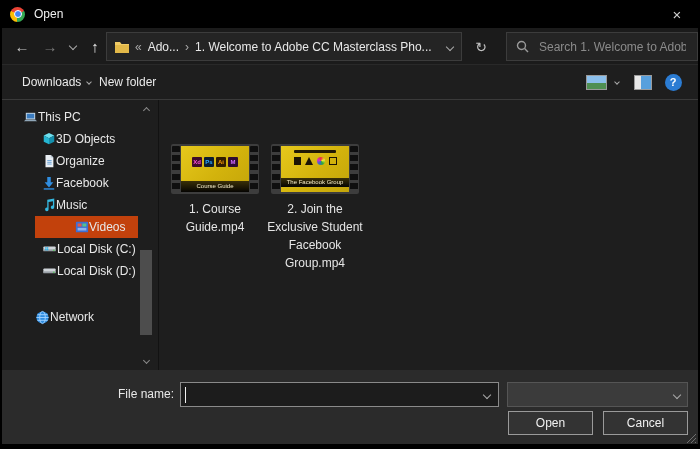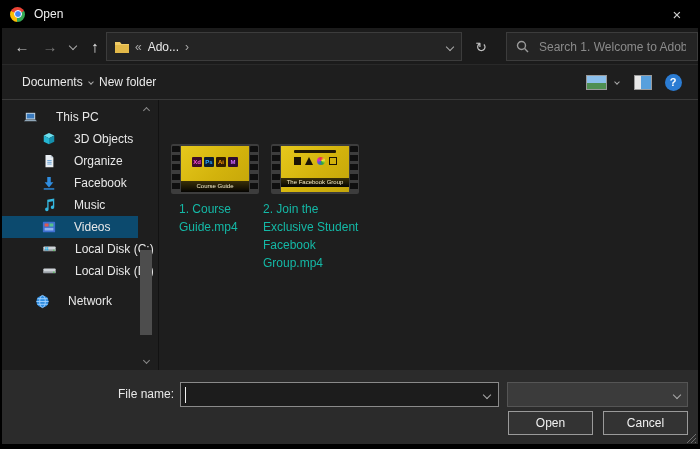--- a/index.html
+++ b/index.html
@@ -42,24 +42,24 @@
   .tb-view{left:582px;width:24px;justify-content:center;}
   .view-icon{width:21px;height:15px;border:1px solid #9a9a9a;background:linear-gradient(180deg,#8cc0ec 0 55%,#4f8f52 55% 100%);}
   .tb-viewchev{left:608px;width:14px;justify-content:center;}
   .tb-pane{left:631px;width:20px;justify-content:center;}
   .pane-icon{width:18px;height:15px;border:1px solid #9a9a9a;background:linear-gradient(90deg,#e8e8e8 0 38%,#58a0dd 38% 100%);}
   .tb-help{left:661px;width:20px;justify-content:center;}
   .help-circle{width:17px;height:17px;border-radius:50%;background:#2b7cd3;color:#fff;font-weight:bold;font-size:11px;display:flex;align-items:center;justify-content:center;}
   
   .content{position:absolute;left:0;right:0;top:100px;height:270px;}
   .sidebar{position:absolute;left:0;top:0;width:155px;height:100%;padding-top:6px;}
-  .side-item{height:22px;display:flex;align-items:center;gap:18px;margin-right:19px;padding-left:40px;cursor:pointer;white-space:nowrap;}
+  .side-item{height:22px;display:flex;align-items:center;gap:0;margin-right:19px;padding-left:40px;cursor:pointer;white-space:nowrap;}
   .side-item.root{padding-left:21px;}
-  .side-item.selected{background:#0c4a6e;}
-  .side-item.gap-top{margin-top:8px;padding-left:33px;}
+  .side-item.selected{background:#c2410c;margin-left:33px;}
+  .side-item.gap-top{margin-top:24px;padding-left:33px;}
   .side-item svg{flex:0 0 auto;}
   .sb-scroll{position:absolute;left:136px;top:0;width:16px;height:100%;}
   .sb-btn{position:absolute;left:0;width:16px;height:16px;display:flex;align-items:center;justify-content:center;cursor:pointer;}
   .sb-btn .chev{width:5px;height:5px;border-color:#8a8a8a;}
   .sb-up{top:2px;}
   .sb-down{bottom:2px;}
   .sb-thumb{position:absolute;left:2px;top:150px;width:12px;height:85px;background:#4d4d4d;cursor:pointer;}
   .main{position:absolute;left:156px;right:0;top:0;height:100%;background:#1e1e1e;border-left:1px solid #121212;}
   
   .ftile{position:absolute;top:44px;width:88px;cursor:pointer;}
@@ -75,21 +75,21 @@
   .sq-ai{background:#331c00;color:#ff9a00;}
   .sq-m {background:#2d0b33;color:#d06bff;}
   .band{position:absolute;left:0;right:0;bottom:0;height:11px;background:linear-gradient(180deg,#3a3008,#050402);color:#f5ecc8;font-size:6px;line-height:11px;text-align:center;white-space:nowrap;overflow:hidden;}
   .band.raised{bottom:5px;height:9px;line-height:9px;}
   .f2-top{position:absolute;top:4px;left:50%;transform:translateX(-50%);width:42px;height:3px;background:#221a05;border-radius:1px;}
   .f2-icons{position:absolute;top:11px;left:0;right:0;display:flex;justify-content:center;align-items:center;gap:4px;}
   .f2-sq{width:7px;height:8px;background:#1b1405;}
   .f2-tri{width:0;height:0;border-left:4px solid transparent;border-right:4px solid transparent;border-bottom:8px solid #1b1405;}
   .f2-wheel{width:8px;height:8px;border-radius:50%;background:conic-gradient(#e33,#ee3,#3a3,#36c,#c3c,#e33);}
   .f2-win{width:8px;height:8px;border:1.5px solid #1b1405;}
-  .flabel{margin:6px auto 0;line-height:1.5;color:#14b8a6;}
+  .flabel{margin:6px auto 0;text-align:center;line-height:1.5;color:#e5e5e5;}
   .t1 .flabel{width:72px;}
   .t2 .flabel{width:104px;margin-left:-8px;}
   
   .footer{position:absolute;left:0;right:0;top:370px;height:74px;background:#2b2b2b;}
   .fn-label{position:absolute;left:0;top:17px;width:172px;text-align:right;}
   .fn-input-wrap{position:absolute;left:178px;top:12px;width:319px;height:25px;background:#1c1c1c;border:1px solid #8a8a8a;display:flex;align-items:center;padding:0 22px 0 4px;}
   .fn-input-wrap input{flex:1;background:transparent;border:none;outline:none;color:#e8e8e8;font:inherit;min-width:0;}
   .caret{position:absolute;left:4px;top:4px;width:1px;height:16px;background:#f0f0f0;}
   .fn-chev{position:absolute;right:8px;top:9px;}
   .ftype{position:absolute;left:505px;top:12px;width:181px;height:25px;background:#3b3b3b;border:1px solid #555;display:flex;align-items:center;padding:0 20px 0 7px;cursor:pointer;white-space:nowrap;overflow:hidden;color:#e4e4e4;}
@@ -119,38 +119,39 @@
     <span class="nav-glyph g-up">↑</span>
 
     <div class="addr-box">
       <svg width="14" height="12" viewBox="0 0 14 12">
           <path fill="#f0cb66" d="M0 1h5l1.5 2H14v9H0z"></path>
           <path fill="#e3b949" d="M0 4h14v8H0z"></path>
         </svg>
       <span class="crumb-dim">«</span>
       <span>Ado...</span>
       <span class="crumb-dim">›</span>
+      <span class="addr-current">1. Welcome to Adobe CC Masterclass Pho...</span>
       <span class="addr-spacer"></span>
       <span class="chev"></span>
     </div>
 
     <span class="refresh-btn">↻</span>
 
     <div class="search-box">
       <svg width="13" height="13" viewBox="0 0 13 13">
           <circle cx="5.5" cy="5.5" r="4" fill="none" stroke="#9a9a9a" stroke-width="1.4"></circle>
           <path d="M8.6 8.6l3.4 3.4" stroke="#9a9a9a" stroke-width="1.4"></path>
         </svg>
       <input type="text" placeholder="Search 1. Welcome to Adobe..." style="">
     </div>
   </div>
 
   <div class="toolbar">
     <div class="tb-item tb-organize">
-      <span>Documents</span>
+      <span>Downloads</span>
       <span class="chev" style="width:4px;height:4px;"></span>
     </div>
     <div class="tb-item tb-newfolder">
       <span>New folder</span>
     </div>
     <div class="tb-item tb-view">
         <span class="view-icon"></span>
       </div>
     <div class="tb-item tb-viewchev">
         <span class="chev" style="width:4px;height:4px;"></span>

